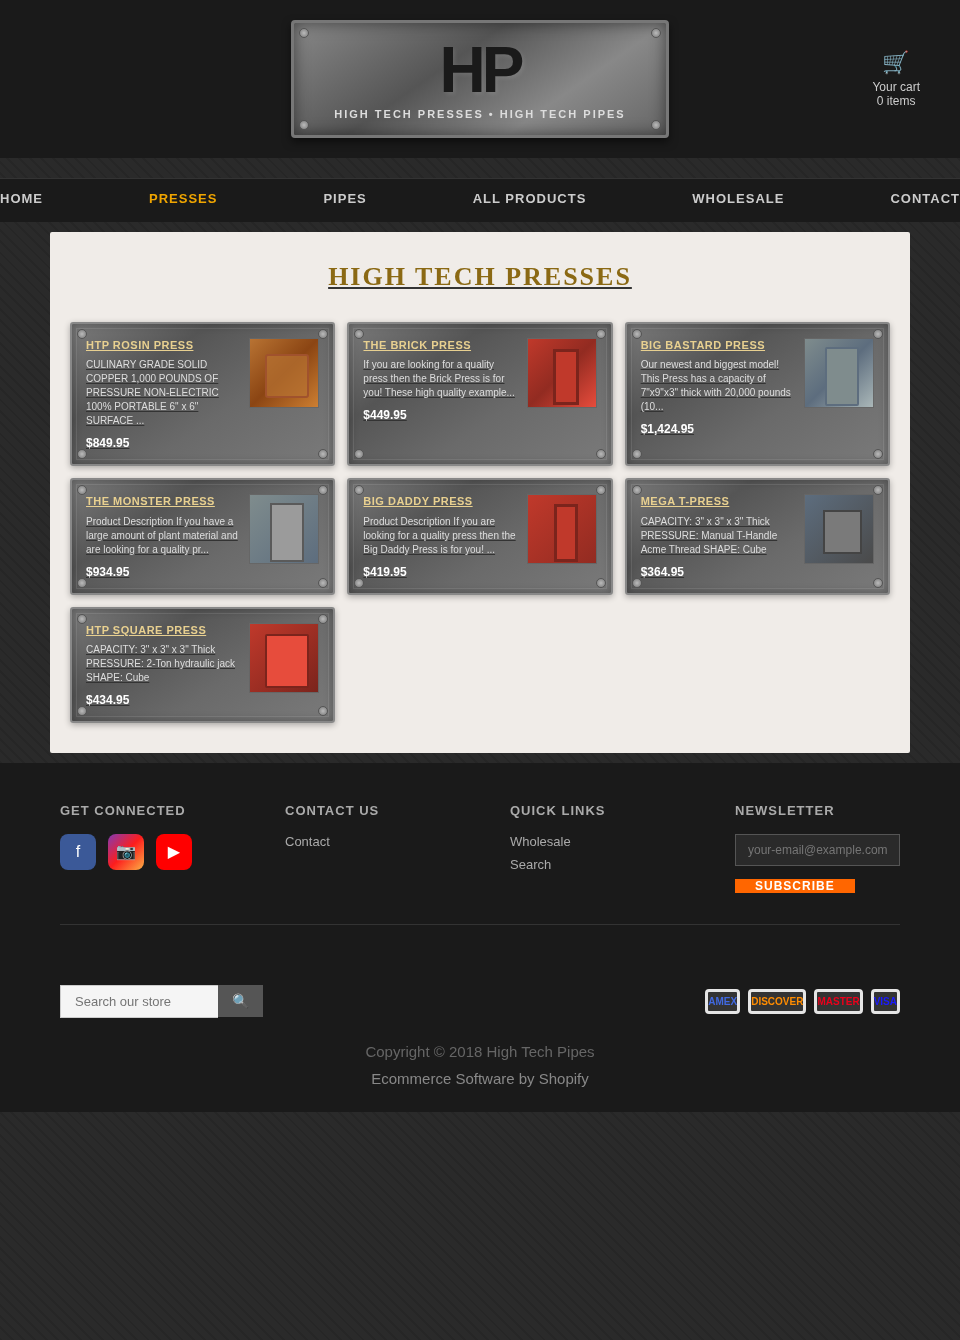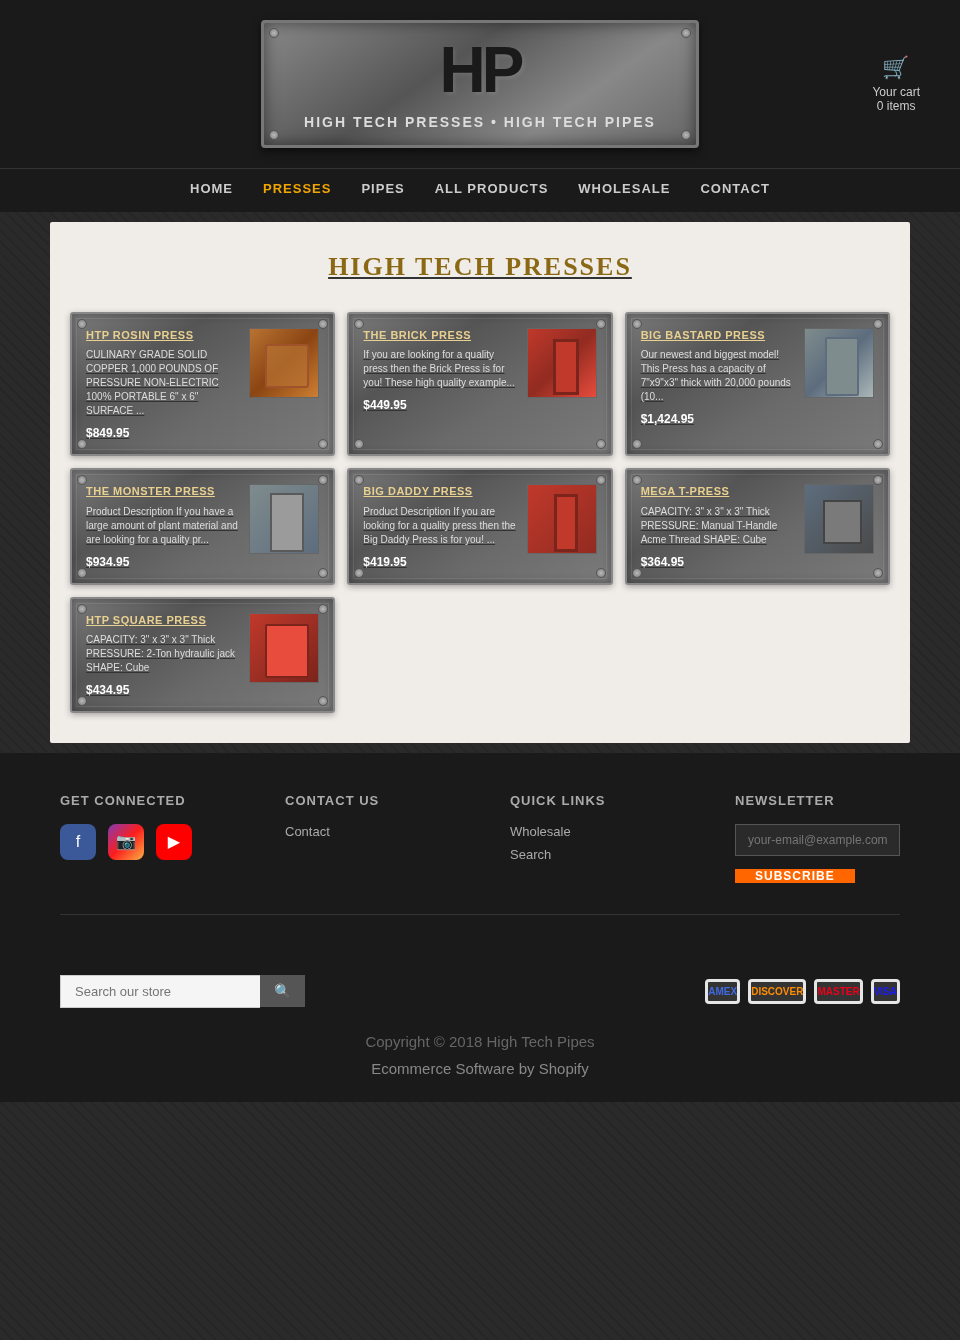--- a/index.html
+++ b/index.html
@@ -42,24 +42,24 @@
     }
     .logo-hp {
       font-size: 64px;
       font-weight: 900;
       color: #1a1a1a;
       letter-spacing: -4px;
       text-shadow: 2px 2px 4px rgba(255,255,255,0.1);
       line-height: 1;
     }
     .logo-subtitle {
-      font-size: 14px;
+      font-size: 11px;
       color: #ddd;
       letter-spacing: 2px;
-      margin-top: 12px;
+      margin-top: 6px;
       font-weight: bold;
     }
     .bolt-tl { top: 5px; left: 5px; }
     .bolt-tr { top: 5px; right: 5px; }
     .bolt-bl { bottom: 5px; left: 5px; }
     .bolt-br { bottom: 5px; right: 5px; }
 
     .cart-area {
       position: absolute;
       right: 40px;
@@ -74,24 +74,25 @@
     }
     .cart-icon {
       font-size: 22px;
       margin-bottom: 4px;
     }
 
     
     nav {
       background-color: #1a1a1a;
       display: flex;
-      justify-content: center;
+      justify-content: space-between;
       padding: 12px 0 16px;
       gap: 30px;
       border-top: 1px solid #333;
+      margin-top: 20px;
     }
     nav a {
       color: #ccc;
       text-decoration: none;
       font-size: 13px;
       font-weight: bold;
       letter-spacing: 1px;
     }
     nav a.active { color: #f0a500; }
 
@@ -366,21 +367,21 @@
       gap: 0;
       align-items: center;
     }
     .search-input-footer {
       padding: 8px 14px;
       background: #f5f5f5;
       border: 1px solid #ccc;
       border-right: none;
       font-size: 13px;
       color: #7f1d1d;
-      width: 200px;
+      width: 158px;
       outline: none;
     }
     .search-btn-footer {
       background: #555;
       border: none;
       padding: 8px 14px;
       color: white;
       cursor: pointer;
       font-size: 14px;
     }

